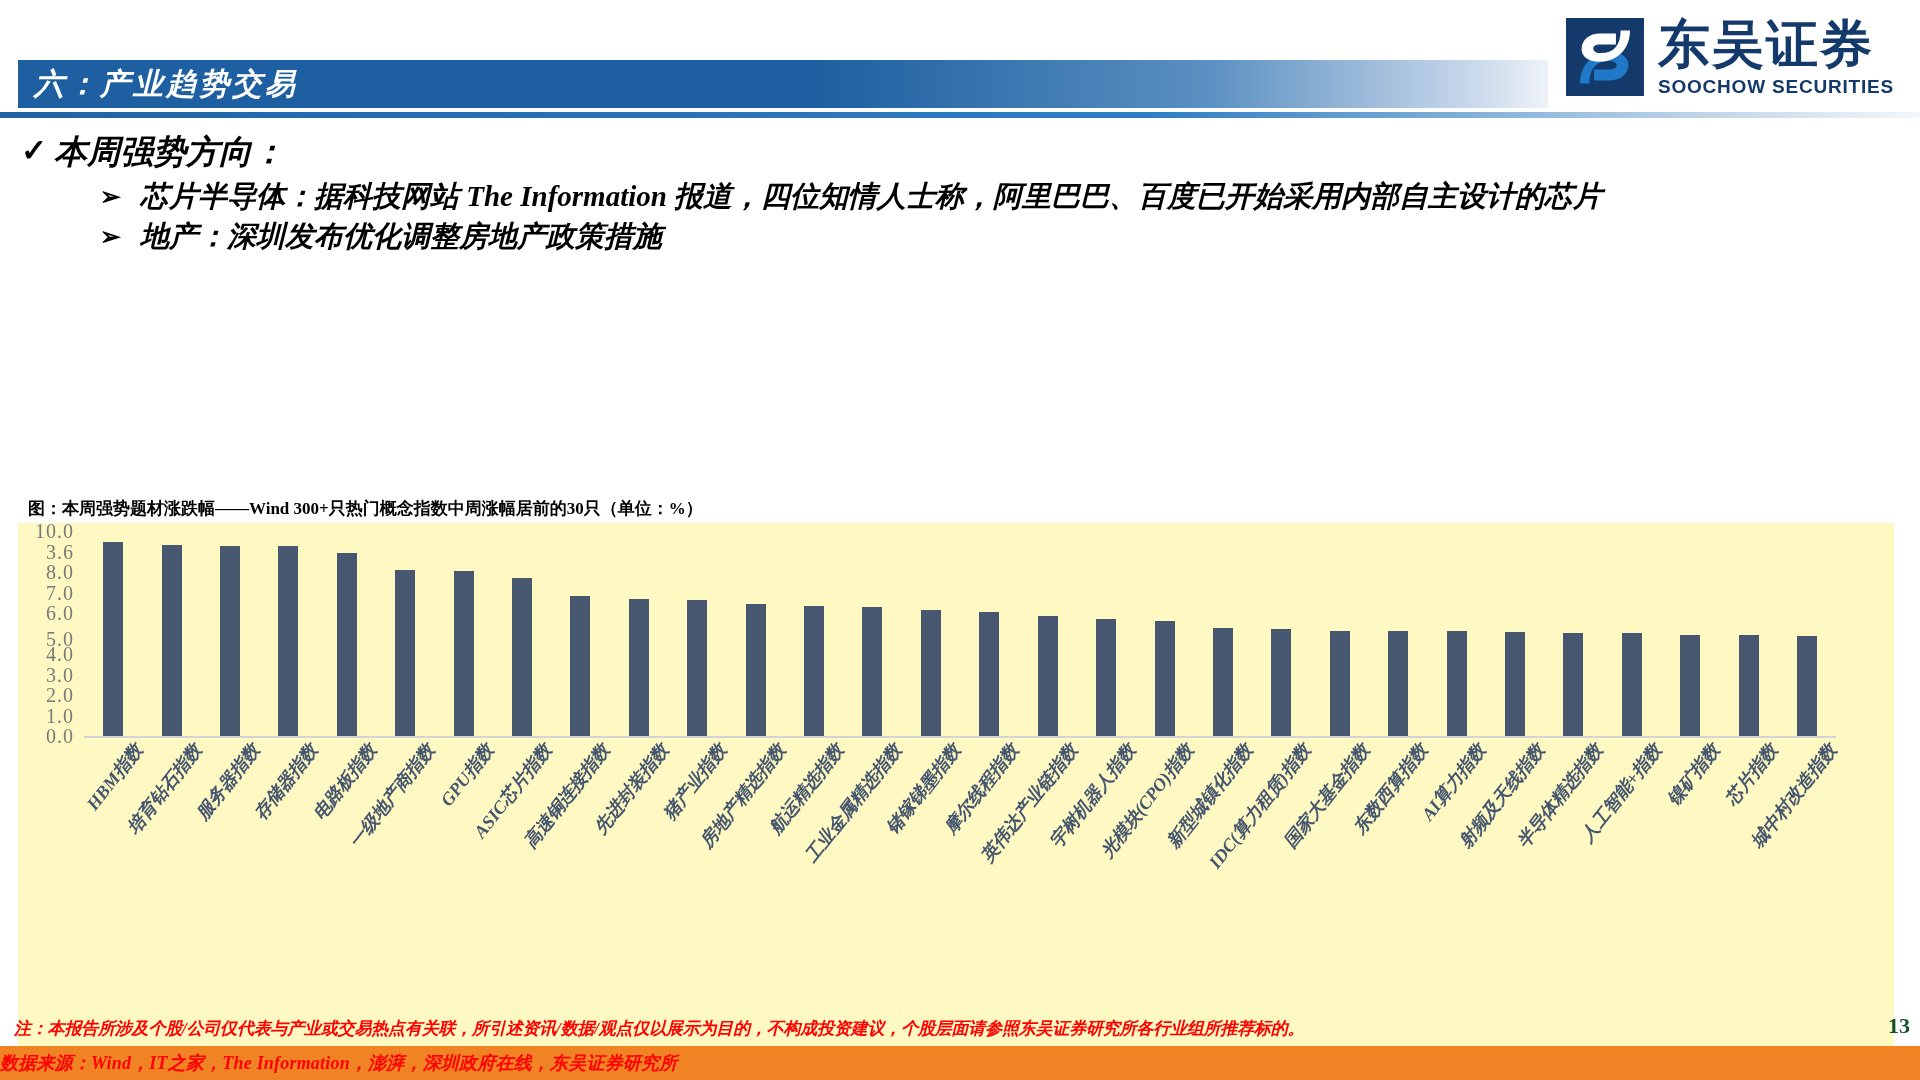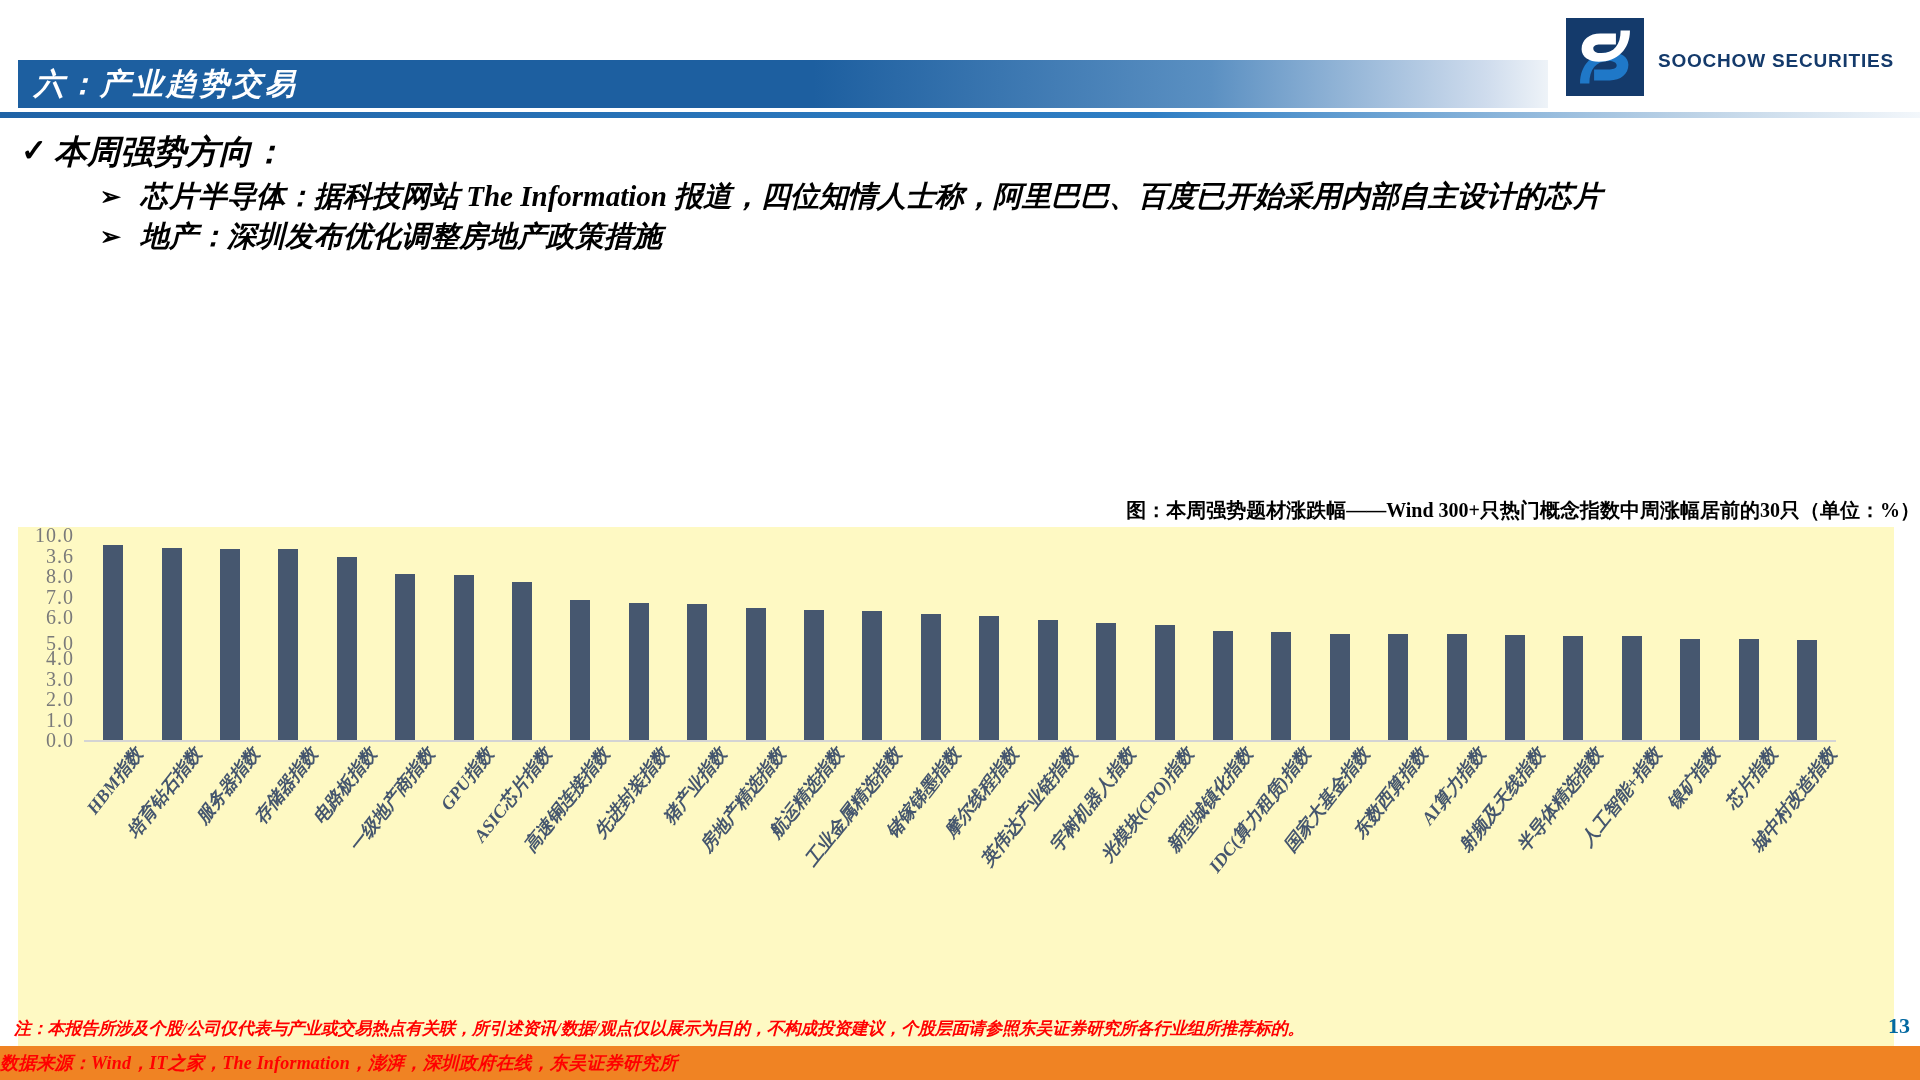--- a/index.html
+++ b/index.html
@@ -134,26 +134,25 @@
   }
 
   
   #chart-section {
     position: absolute;
     left: 0;
     top: 498px;
     width: 1920px;
   }
   #chart-caption {
-    padding-left: 72px;
-    font-size: 20px;
+    padding-left: 28px;
+    font-size: 17px;
     font-weight: 700;
     line-height: 1.25;
     margin-bottom: 4px;
-    text-align: right;
   }
   #chart-area {
     position: relative;
     margin-left: 18px;
     width: 1876px;
     height: 545px;
     background: #fef9c3;
   }
   #y-axis {
     position: absolute;
@@ -237,21 +236,21 @@
     font-style: italic;
     color: #ff0000;
     line-height: 1.2;
     letter-spacing: -0.2px;
   }
   #page-number {
     flex: 0 0 auto;
     padding-right: 10px;
     font-size: 22px;
     font-weight: 700;
-    color: #0369a1;
+    color: #14532d;
     font-family: "Liberation Serif", "DejaVu Serif", serif;
   }
   #source-bar {
     position: absolute;
     left: 0;
     top: 1046px;
     width: 1920px;
     height: 34px;
     background: #f08323;
     display: flex;
@@ -273,20 +272,21 @@
   <div id="brand-logo">
     <span class="logo-mark">
       <svg viewBox="0 0 100 100" width="78" height="78" aria-hidden="true">
         <rect x="0" y="0" width="100" height="100" fill="#143a6b"></rect>
         <path d="M72 16 C40 16 22 30 22 48 C22 62 34 70 50 70 C58 70 64 67 64 62 C64 58 60 56 54 56 L30 56 L30 40 L58 40 C76 40 86 48 86 60 C86 76 70 86 50 86 L14 86 L14 74 L50 74 C62 74 70 70 70 63 C70 58 66 56 58 56" fill="none" stroke="#ffffff" stroke-width="0"></path>
         <path d="M18 84 C18 60 34 44 58 44 C70 44 80 50 80 60 C80 72 70 80 56 80 L36 80 L36 66 L56 66 C62 66 65 64 65 61 C65 57 61 55 55 55 C38 55 30 66 30 84 Z" fill="#1f78c8"></path>
         <path d="M82 16 C82 40 66 56 42 56 C30 56 20 50 20 40 C20 28 30 20 44 20 L64 20 L64 34 L44 34 C38 34 35 36 35 39 C35 43 39 45 45 45 C62 45 70 34 70 16 Z" fill="#ffffff"></path>
       </svg>
     </span>
     <span class="logo-words">
+      <span class="logo-cn">东吴证券</span>
       <span class="logo-en">SOOCHOW SECURITIES</span>
     </span>
   </div>
 
   <div id="title-bar">
     <span class="title-text">六：产业趋势交易</span>
   </div>
   <div id="title-underline"></div>
 </div>
 

